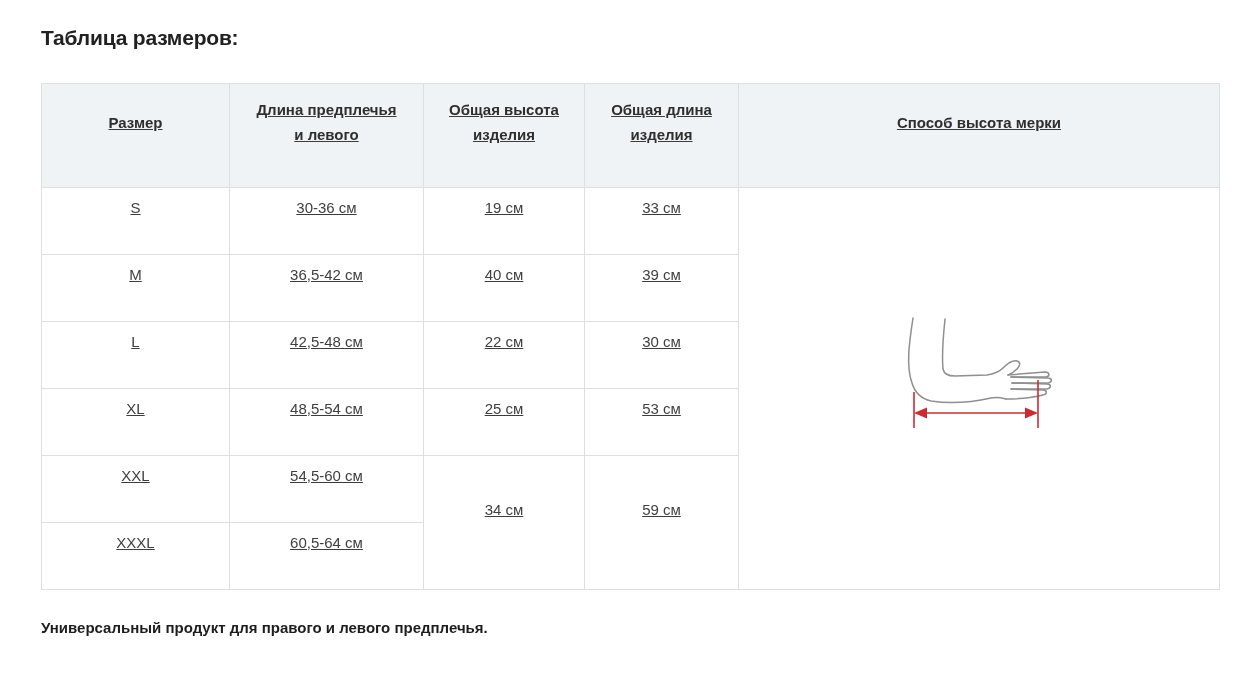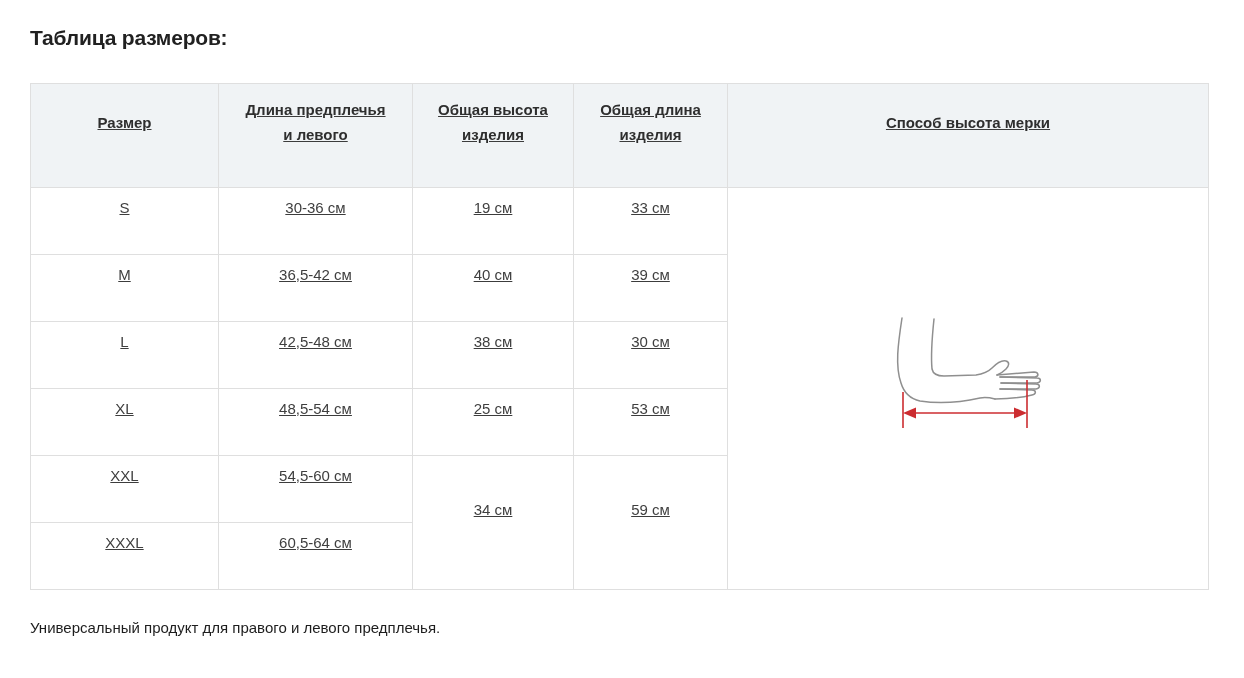--- a/index.html
+++ b/index.html
@@ -5,21 +5,21 @@
   * { box-sizing: border-box; }
   html, body {
     margin: 0;
     background: #ffffff;
     font-family: "Liberation Sans", sans-serif;
     color: #3c3c3c;
   }
   .page {
     width: 1244px;
     height: 678px;
-    padding: 26px 30px 30px;
+    padding: 26px 41px 30px;
     background: #ffffff;
   }
   h2.page-title {
     margin: 0 0 33px 0;
     font-size: 21px;
     font-weight: 600;
     letter-spacing: -0.2px;
     color: #212121;
   }
   table.size-table {
@@ -47,21 +47,21 @@
   }
   table.size-table td {
     color: #3f3f3f;
     background: #ffffff;
   }
   td.illustration-cell { padding-bottom: 27px; }
   td.illustration-cell svg { display: block; margin: 0 auto; }
   p.footer-note {
     margin: 29px 0 0 0;
     font-size: 15px;
-    font-weight: 400;
+    font-weight: 700;
     color: #1d1d1d;
   }
 </style>
 </head>
 <body>
 
 <div class="page">
 
   <h2 class="page-title">Таблица размеров:</h2>
 
@@ -110,21 +110,21 @@
       </tr>
       <tr>
         <td>M</td>
         <td>36,5-42 см</td>
         <td>40 см</td>
         <td>39 см</td>
       </tr>
       <tr>
         <td>L</td>
         <td>42,5-48 см</td>
-        <td>38 см</td>
+        <td>22 см</td>
         <td>30 см</td>
       </tr>
       <tr>
         <td>XL</td>
         <td>48,5-54 см</td>
         <td>25 см</td>
         <td>53 см</td>
       </tr>
       <tr>
         <td>XXL</td>

